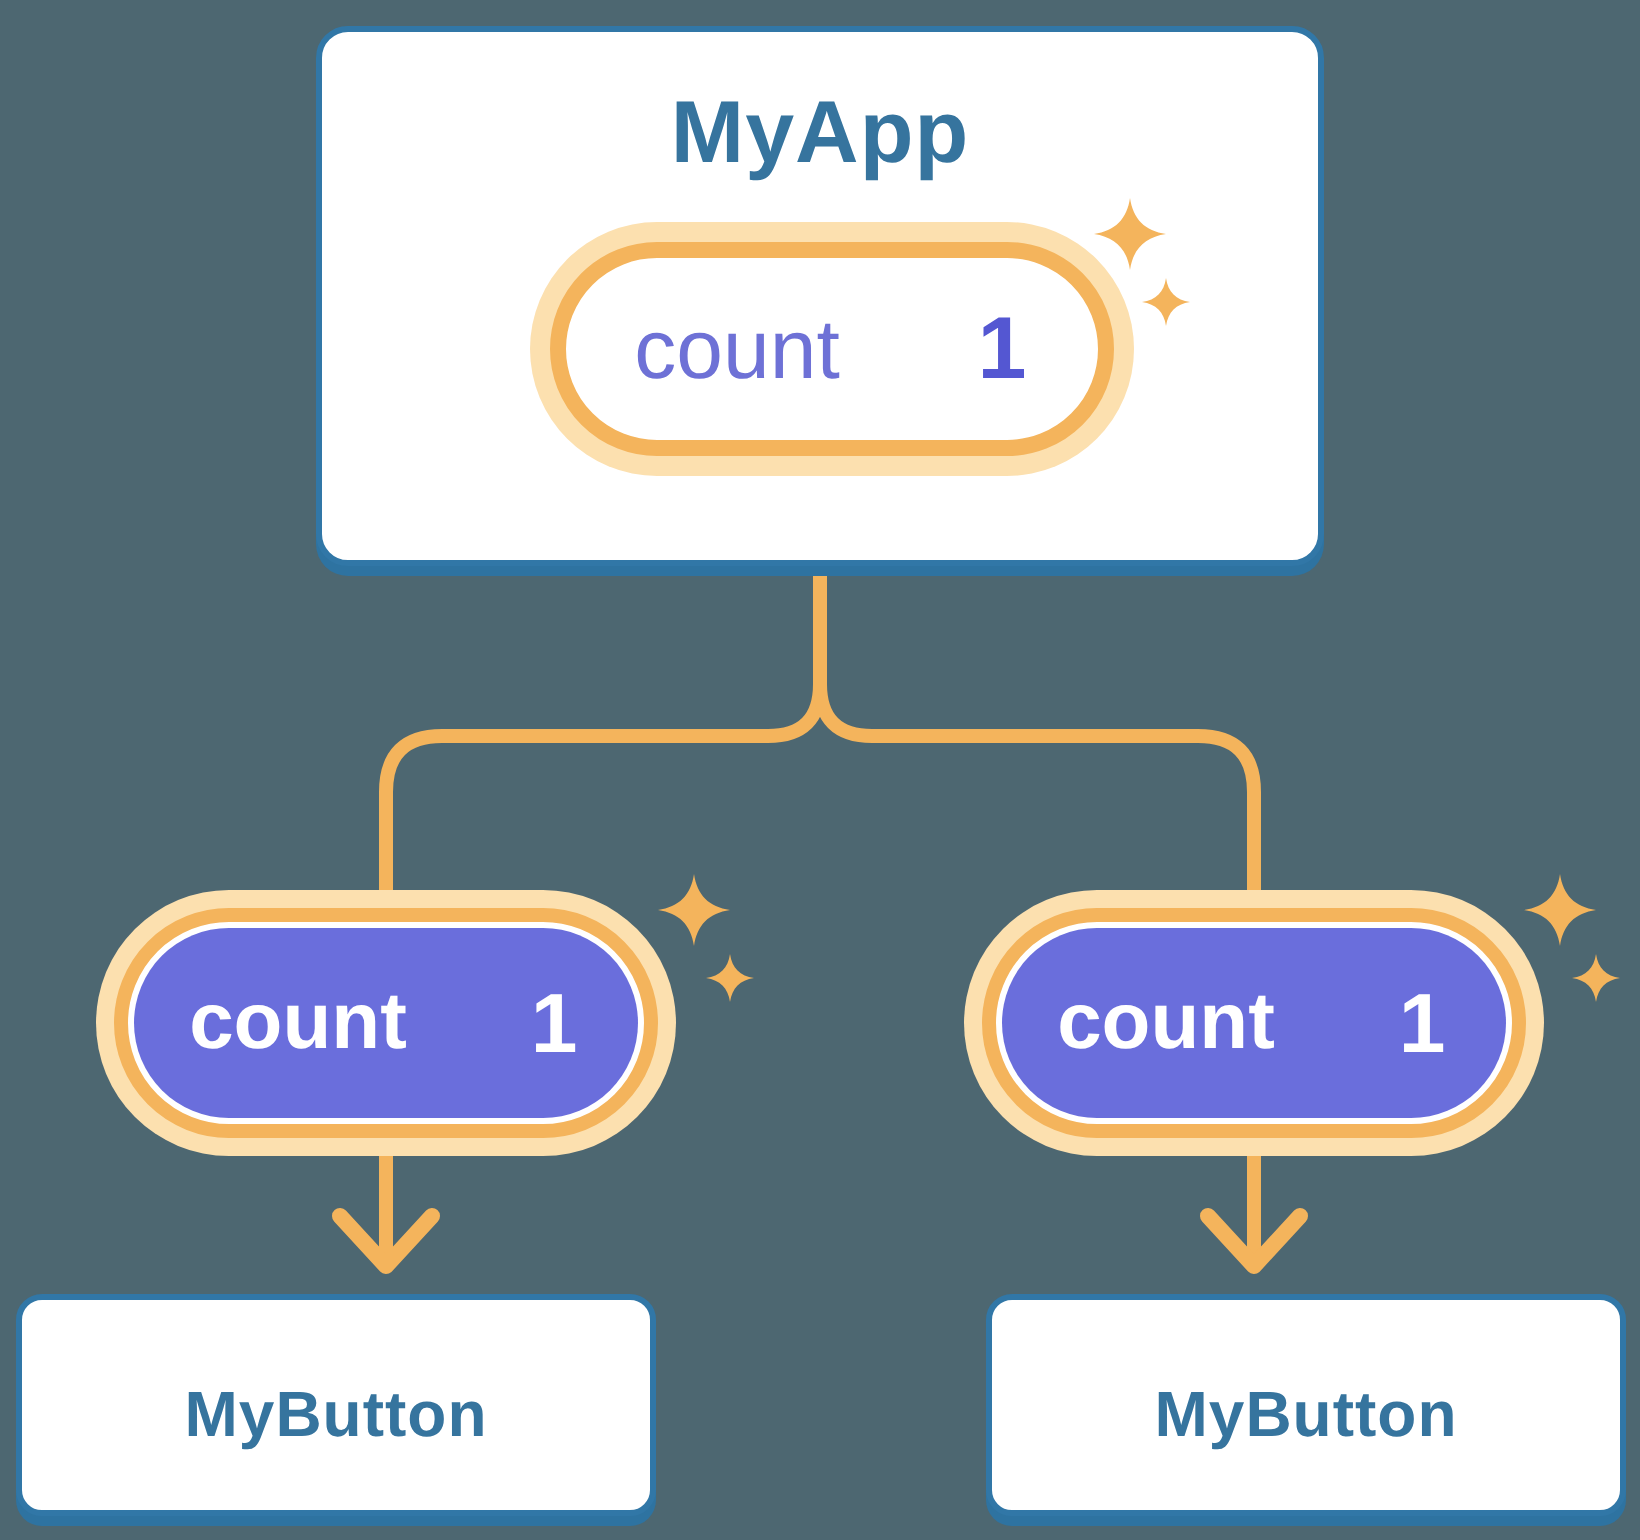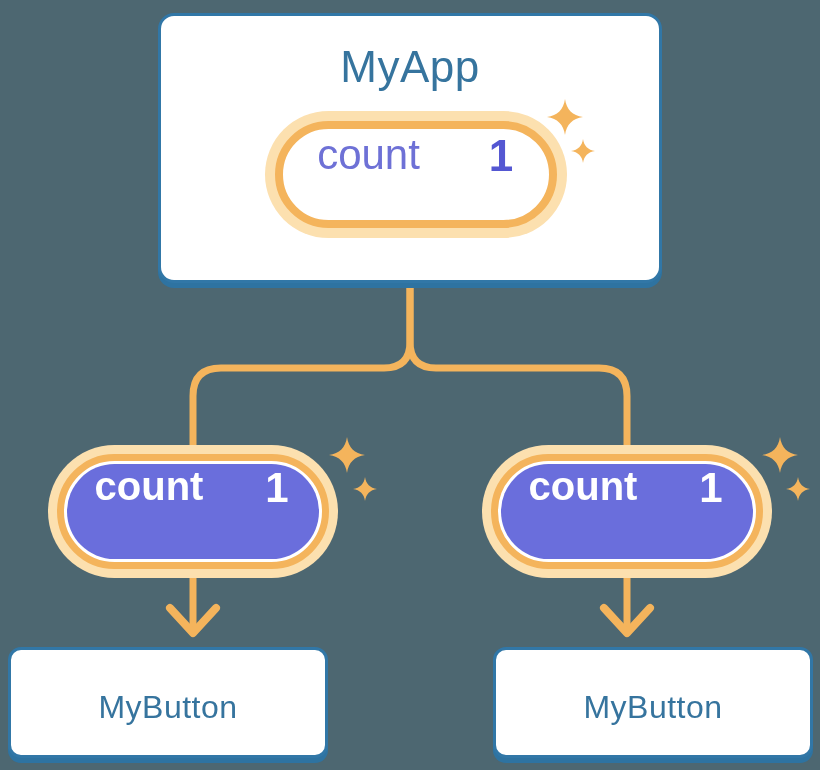--- a/index.html
+++ b/index.html
@@ -41,21 +41,21 @@
     box-shadow:0 5px 0 0 var(--card-shadow);
     z-index:2;
   }
   .card-root{
     left:158px;top:13px;width:504px;height:270px;
     border-radius:16px;
   }
   .card-title{
     text-align:center;
     color:var(--heading-text);
-    font-size:44px;font-weight:400;
+    font-size:44px;font-weight:700;
     letter-spacing:0.5px;
   }
   .card-root .card-title{margin-top:26px;}
   .card-child{
     width:320px;height:111px;
     border-radius:13px;
     display:flex;align-items:center;justify-content:center;
   }
   .card-child .card-title{margin-top:10px;font-size:32px;}
   .card-child-left{left:8px;top:647px;}
@@ -75,21 +75,21 @@
   .pill-ring{
     box-sizing:border-box;width:100%;height:100%;
     background:#fff;border-radius:999px;
     border:8px solid var(--connector-orange);
     padding:2px;
   }
   .pill-child .pill-ring{border-width:7px;padding:3px;}
   .pill-body{
     box-sizing:border-box;width:100%;height:100%;
     border-radius:999px;overflow:hidden;
-    display:flex;align-items:flex-start;
+    display:flex;align-items:center;
   }
   .body-top{background:transparent;}
   .body-child{background:var(--pill-purple);}
   .pill-section{
     display:flex;align-items:center;justify-content:center;
   }
   .pill-section.label{flex:1 1 auto;}
   .pill-top .pill-section.value{width:92px;}
   .pill-child .pill-section.value{width:84px;}
   .pill-divider{flex:0 0 auto;}

